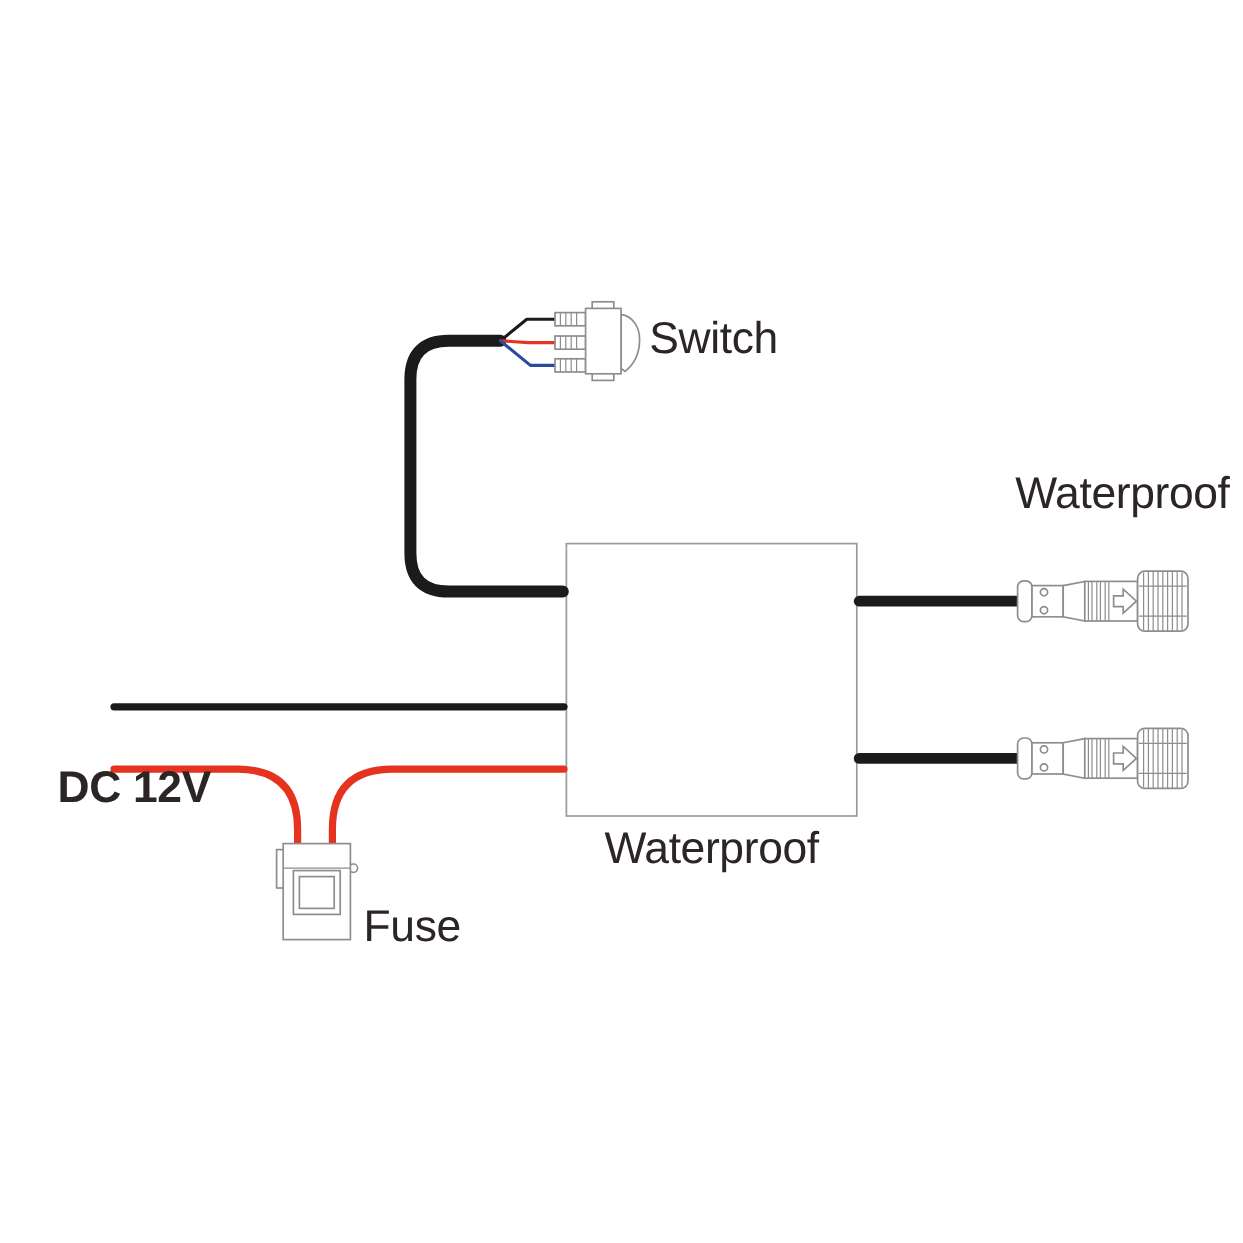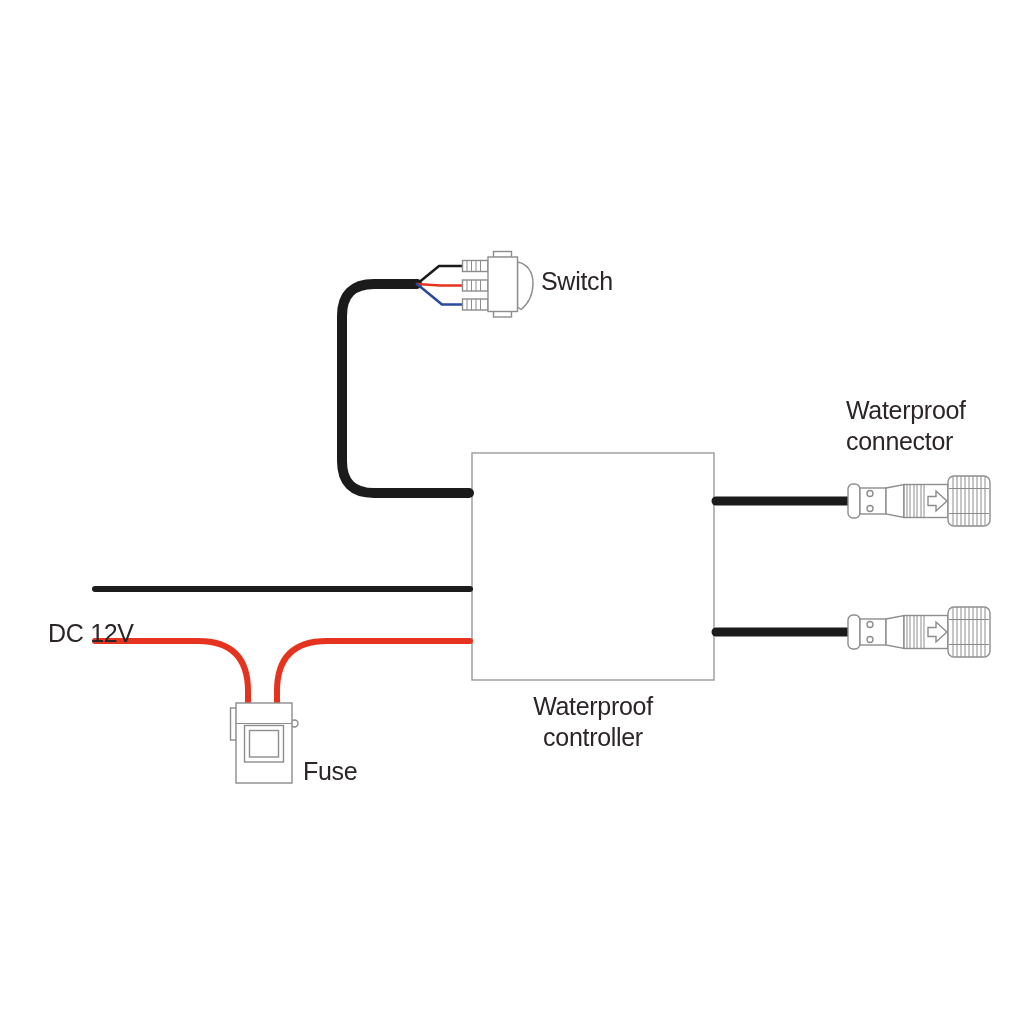--- a/index.html
+++ b/index.html
@@ -2,21 +2,21 @@
 <html><head>
 <meta charset="utf-8">
 <style>
   html,body{margin:0;padding:0;background:#ffffff;}
   .canvas{
     position:relative;width:1036px;height:1036px;background:#ffffff;overflow:hidden;
     font-family:"Liberation Sans", sans-serif;
   }
   .canvas svg{position:absolute;left:0;top:0;}
   .label{
-    position:absolute;color:#2b2526;font-size:25px;line-height:31px;
+    position:absolute;color:#2b2526;font-size:37px;line-height:31px;
     font-weight:500;letter-spacing:-0.3px;white-space:nowrap;
   }
   .label.center{text-align:center;white-space:normal;}
   
   .outline{stroke:#8d8d8d;stroke-width:1.4;fill:#ffffff;}
   .outline-thin{stroke:#8d8d8d;stroke-width:1;fill:none;}
   .box{stroke:#9a9a9a;stroke-width:1.4;fill:#ffffff;}
   .wire{fill:none;stroke-linecap:round;stroke-linejoin:round;}
 </style>
 </head>
@@ -108,25 +108,23 @@
     <line class="wire" stroke-width="9" x1="716" y1="632" x2="852" y2="632" stroke="#1b1b1b"></line>
 
     <use href="#wconn" x="848" y="501"></use>
     <use href="#wconn" x="848" y="632"></use>
   </svg>
 
   <div class="label" style="left:541px;top:266px;">Switch</div>
 
   <div class="label" style="left:846px;top:395px;">
     <div>Waterproof</div>
-    <div>connector</div>
   </div>
 
   <div class="label center" style="left:472px;top:691px;width:242px;">
     <div>Waterproof</div>
-    <div>controller</div>
   </div>
 
-  <div class="label" style="left:48px;top:618px;">DC 12V</div>
+  <div class="label" style="left:48px;top:640px;font-weight:bold;">DC 12V</div>
 
   <div class="label" style="left:303px;top:741px;margin-top:15px;">Fuse</div>
 
 </div>
 
 </body></html>

